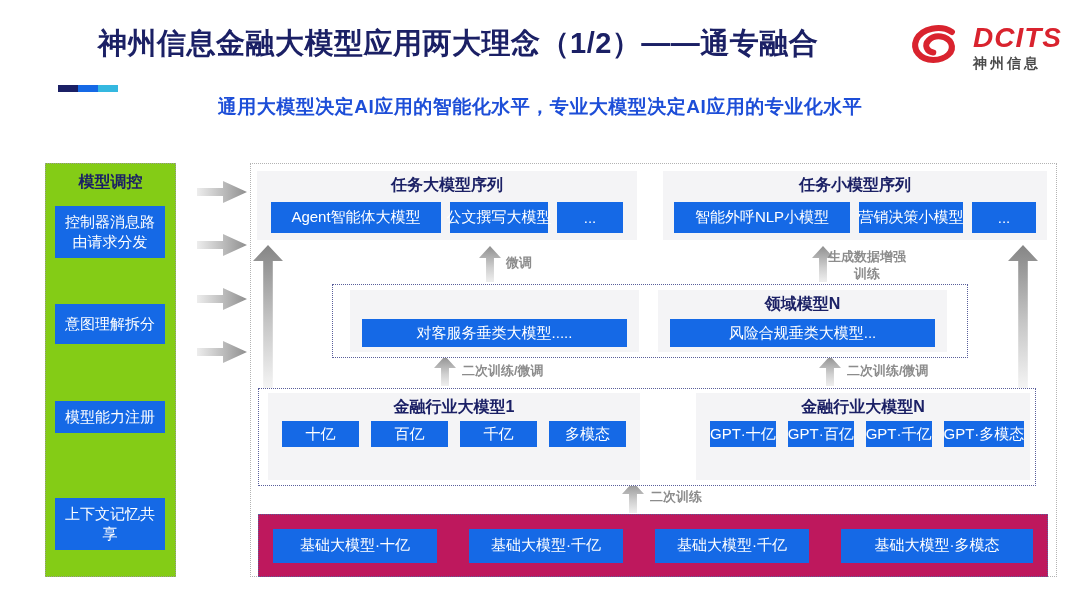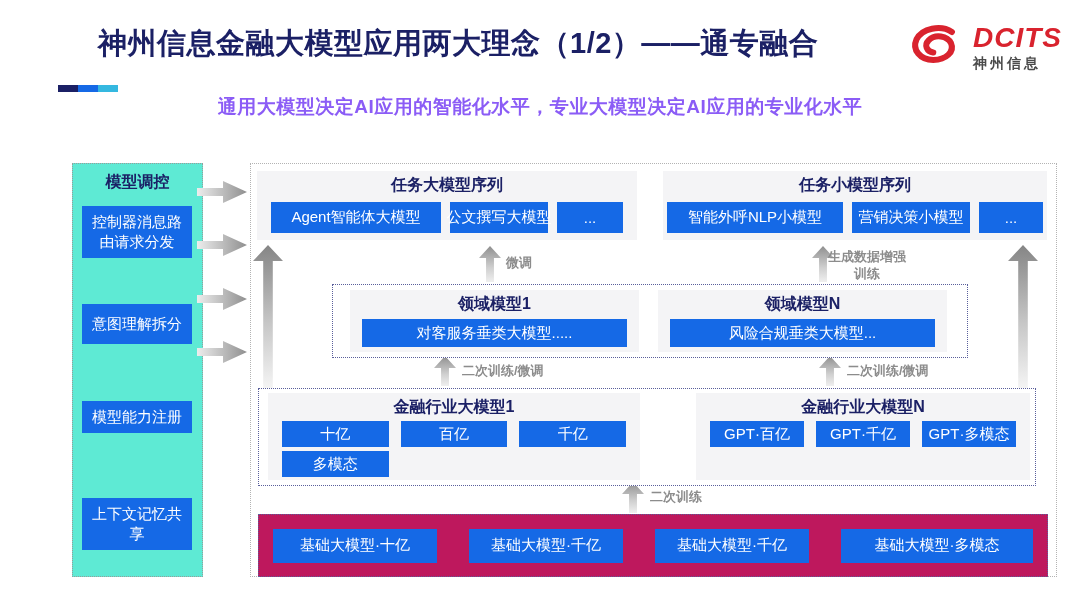--- a/index.html
+++ b/index.html
@@ -14,29 +14,29 @@
     left:58px;top:24px;width:900px;
     font-size:29px;font-weight:bold;color:#1b2065;letter-spacing:.5px;white-space:nowrap;margin-left:40px;
   }
   .accent-bar{left:58px;top:85px;display:flex;}
   .accent-bar span{width:20px;height:7px;display:block;}
   .accent-a{background:#1b2065;}
   .accent-b{background:#1569e6;}
   .accent-c{background:#35b8e0;}
   .subtitle{
     left:0;top:94px;width:1080px;text-align:center;
-    font-size:19px;font-weight:bold;color:#8b5cf6;letter-spacing:.5px;
+    font-size:19px;font-weight:bold;color:#1d4ed8;letter-spacing:.5px;
   }
   .logo{right:18px;top:22px;display:flex;align-items:center;gap:8px;}
   .logo-text{display:flex;flex-direction:column;line-height:1.1;}
   .logo-brand{color:#d9232e;font-weight:bold;font-size:28px;letter-spacing:1px;font-style:italic;}
   .logo-cn{color:#4a4a4a;font-weight:bold;font-size:14px;letter-spacing:3px;margin-top:2px;}
 
   
-  .sidebar{left:72px;top:163px;width:131px;height:414px;border:1.5px dotted #9a9a9a;background:#5eead4;box-sizing:border-box;}
+  .sidebar{left:45px;top:163px;width:131px;height:414px;border:1.5px dotted #9a9a9a;background:#84cc16;box-sizing:border-box;}
   .sidebar-title{position:absolute;left:0;top:8px;width:100%;text-align:center;font-size:16px;font-weight:bold;color:#1b2065;}
   .sb-box{position:absolute;left:9px;width:110px;background:#1569e6;color:#fff;font-size:15px;
           display:flex;align-items:center;justify-content:center;text-align:center;line-height:1.35;box-sizing:border-box;padding:2px 4px;}
   .sb1{top:42px;height:52px;}
   .sb2{top:140px;height:40px;}
   .sb3{top:237px;height:32px;}
   .sb4{top:334px;height:52px;}
 
   
   .h-arrow{width:50px;height:22px;background:linear-gradient(90deg,#ededed,#8f8f8f);
@@ -69,31 +69,31 @@
   .panel{background:#f4f4f6;position:absolute;}
   .panel-title{width:100%;text-align:center;font-size:16px;font-weight:bold;color:#1b2065;margin-top:4px;}
   .blue-box{background:#1569e6;color:#fff;display:flex;align-items:center;justify-content:center;
             font-size:15px;white-space:nowrap;box-sizing:border-box;}
 
   .panel-top{top:171px;height:69px;}
   .pt-left{left:257px;width:380px;}
   .pt-right{left:663px;width:384px;}
   .pt-row{position:absolute;left:0;bottom:7px;width:100%;display:flex;justify-content:center;gap:9px;}
   .pt-row .blue-box{height:31px;}
-  .w170{width:170px;} .w122{width:98px;} .w66{width:66px;} .w176{width:176px;} .w120{width:118px;} .w64{width:64px;}
+  .w170{width:170px;} .w122{width:98px;} .w66{width:66px;} .w176{width:176px;} .w120{width:104px;} .w64{width:64px;}
 
   .domain-wrap{left:332px;top:284px;width:636px;height:74px;border:1.5px dotted #5a5f9b;background:#fff;box-sizing:border-box;}
   .domain-panel{top:290px;height:62px;width:289px;}
   .dp1{left:350px;} .dp2{left:658px;}
   .domain-panel .blue-box{position:absolute;left:12px;right:12px;bottom:5px;height:28px;}
 
   .industry-wrap{left:258px;top:388px;width:778px;height:98px;border:1.5px dotted #5a5f9b;background:#fff;box-sizing:border-box;}
   .industry-panel{top:393px;height:87px;}
   .ip1{left:268px;width:372px;} .ip2{left:696px;width:334px;}
-  .ip-grid{display:grid;grid-template-columns:1fr 1fr 1fr;gap:4px 12px;margin:3px 14px 0 14px;}
+  .ip-grid{display:grid;grid-template-columns:1fr 1fr 1fr 1fr;gap:4px 12px;margin:3px 14px 0 14px;}
   .ip-grid .blue-box{height:26px;}
 
   .foundation-wrap{left:258px;top:514px;width:790px;height:63px;border:1.5px dotted #5a5f9b;background:#be185d;
     box-sizing:border-box;display:flex;align-items:center;justify-content:space-between;padding:0 14px;}
   .foundation-wrap .blue-box{height:34px;}
   .fb1{width:164px;} .fb2{width:154px;} .fb3{width:154px;} .fb4{width:192px;}
 </style>
 </head>
 <body>
 
@@ -159,41 +159,41 @@
 
 <div class="abs arrow-label lbl-ft">微调</div>
 <div class="abs arrow-label lbl-gd">生成数据增强
 训练</div>
 <div class="abs arrow-label lbl-sl">二次训练/微调</div>
 <div class="abs arrow-label lbl-sr">二次训练/微调</div>
 <div class="abs arrow-label lbl-st">二次训练</div>
 
 <div class="abs domain-wrap"></div>
 <div class="abs panel domain-panel dp1">
-  <div class="panel-title">领域模型1</div>
   <div class="blue-box">对客服务垂类大模型.....</div>
 </div>
 <div class="abs panel domain-panel dp2">
   <div class="panel-title">领域模型N</div>
   <div class="blue-box">风险合规垂类大模型...</div>
 </div>
 
 <div class="abs industry-wrap"></div>
 <div class="abs panel industry-panel ip1">
   <div class="panel-title">金融行业大模型1</div>
   <div class="ip-grid">
     <div class="blue-box">十亿</div>
     <div class="blue-box">百亿</div>
     <div class="blue-box">千亿</div>
     <div class="blue-box">多模态</div>
   </div>
 </div>
 <div class="abs panel industry-panel ip2">
   <div class="panel-title">金融行业大模型N</div>
   <div class="ip-grid">
+    <div class="blue-box">GPT·十亿</div>
     <div class="blue-box">GPT·百亿</div>
     <div class="blue-box">GPT·千亿</div>
     <div class="blue-box">GPT·多模态</div>
   </div>
 </div>
 
 <div class="abs foundation-wrap">
   <div class="blue-box fb1">基础大模型·十亿</div>
   <div class="blue-box fb2">基础大模型·千亿</div>
   <div class="blue-box fb3">基础大模型·千亿</div>

